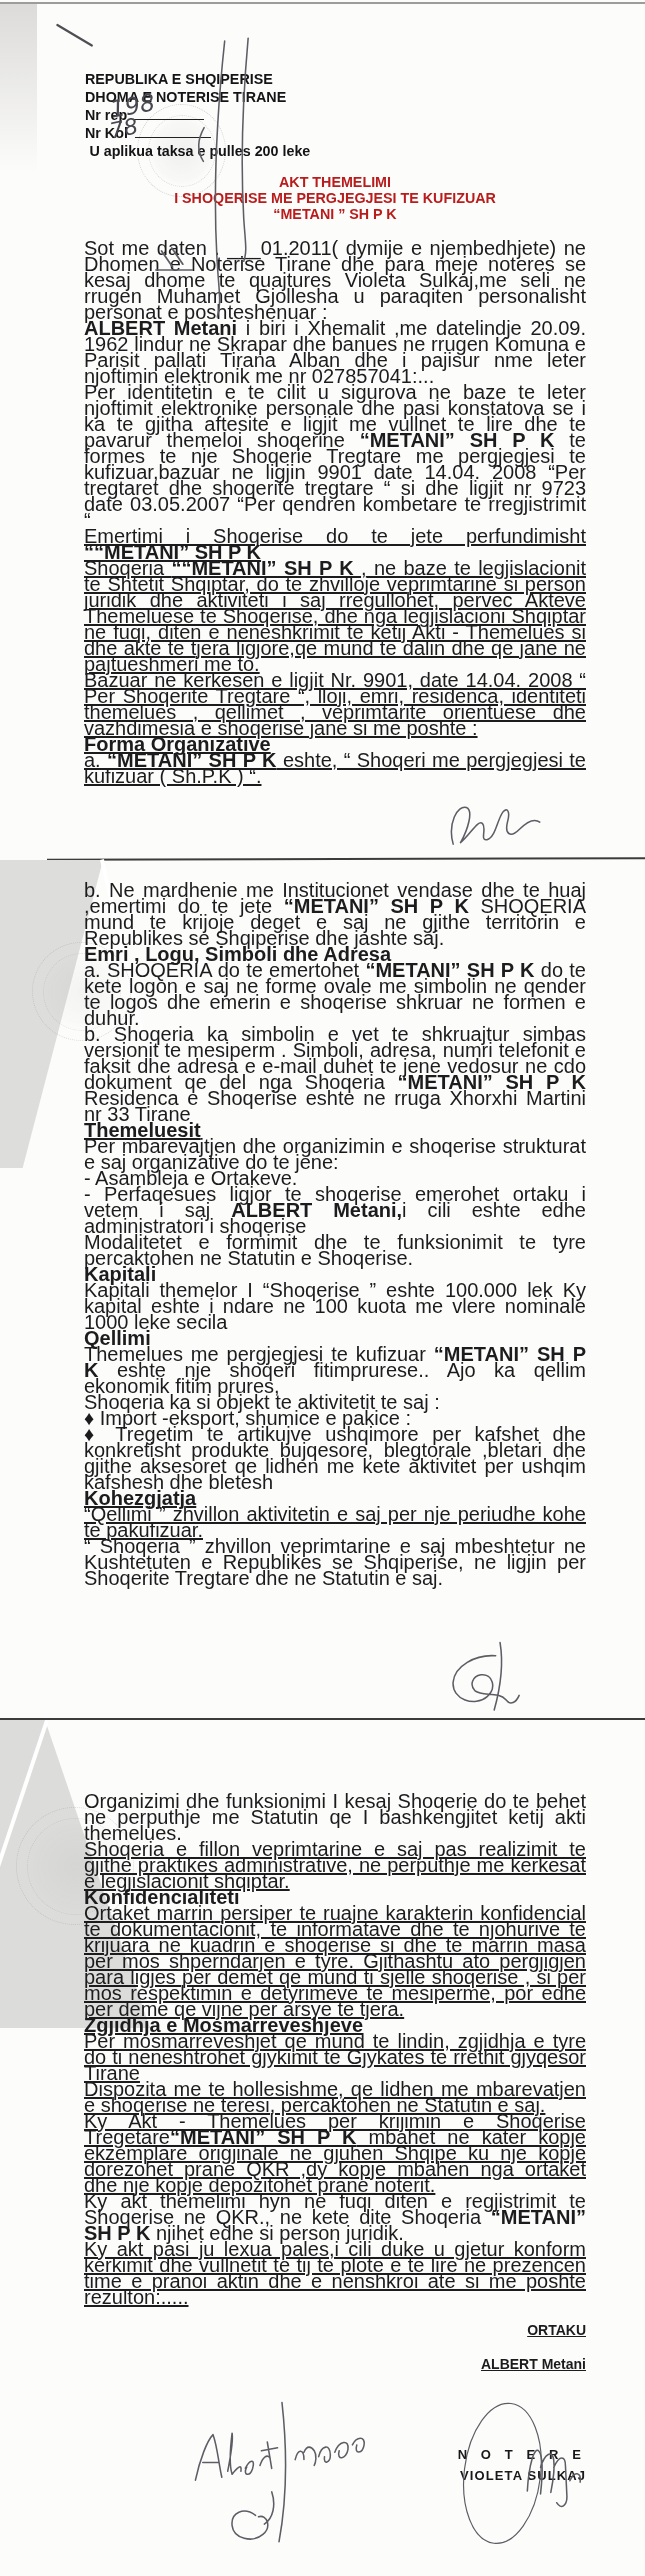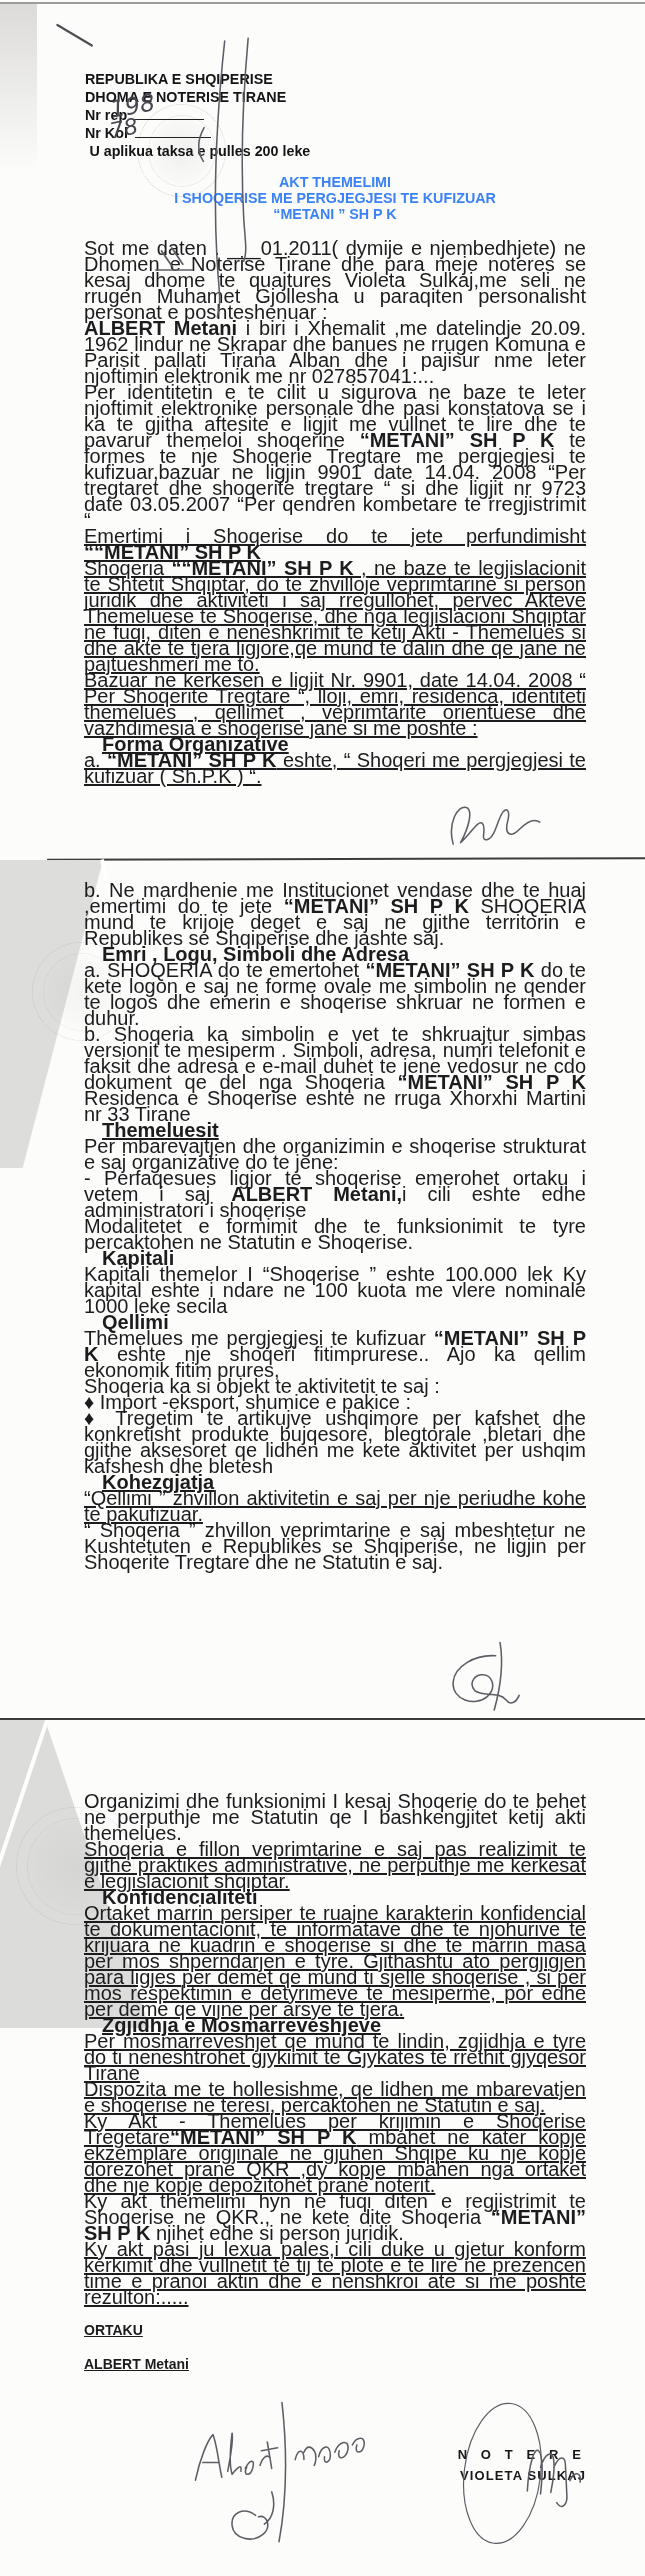--- a/index.html
+++ b/index.html
@@ -11,28 +11,28 @@
   .wedge{position:absolute;}
   .stripe{position:absolute;background:#ffffff;}
   
   .stamp{position:absolute;border:1.5px dotted rgba(108,108,118,.55);border-radius:50%;}
   .stamp .inner{position:absolute;inset:9.5px;border:1.1px dotted rgba(108,108,118,.45);border-radius:50%;
     background:radial-gradient(rgba(120,120,128,.17),rgba(120,120,128,.05) 60%,transparent 72%);}
   
   .hdr{position:absolute;left:85px;top:70px;font-weight:700;font-size:14.3px;line-height:18px;color:#141416;}
   .hdr .blank{display:inline-block;height:4.4px;border-bottom:1.8px solid #222;margin-left:7.3px;}
   .ttl{position:absolute;left:84px;top:174px;width:502px;text-align:center;font-weight:700;
-       font-size:14.3px;line-height:16px;color:#3b82f6;}
+       font-size:14.3px;line-height:16px;color:#b91c1c;}
   .col{position:absolute;left:84px;width:502px;text-align:justify;font-size:14px;line-height:17px;}
   .col p,.col h3{margin:0;padding:0;font-size:20px;line-height:16px;font-weight:400;}
-  .col h3{font-weight:700;margin-left:18px;}
+  .col h3{font-weight:700;}
   .bseg{font-weight:700;}
   .sp{margin-top:17px;text-decoration:underline;}
   .sp12{margin-top:8.8px;}
-  .ctr{text-align:left;font-weight:700;}
+  .ctr{text-align:right;font-weight:700;}
   .hand{position:absolute;font-family:"DejaVu Sans",sans-serif;font-style:italic;color:#474750;z-index:6;}
   .notary{position:absolute;left:411px;top:2447px;width:175px;text-align:right;font-weight:700;color:#18181a;z-index:4;}
   .notary .t1{font-size:13px;letter-spacing:5.1px;}
   .notary .t2{font-size:13px;letter-spacing:1.1px;margin-top:5.9px;}
   .ink{position:absolute;pointer-events:none;z-index:7;}
   .ink path,.ink ellipse{fill:none;stroke:#5d5d66;stroke-width:2.1;stroke-linecap:round;stroke-linejoin:round;}
 </style>
 </head>
 <body>
 
@@ -86,20 +86,21 @@
     <p class="sp"><span>a.    </span><span class="bseg">“METANI” SH P K</span><span>  eshte,  “ Shoqeri me pergjegjesi te kufizuar ( Sh.P.K ) “.</span></p>
   </div>
 
   <div class="col" style="top:882px;">
     <p><span>b.    Ne mardhenie me Institucionet vendase  dhe te huaj ,emertimi do te jete  </span><span class="bseg">“METANI” SH P K</span><span>  SHOQERIA mund te krijoje deget e saj ne gjithe territorin e Republikes se Shqiperise dhe jashte saj.</span></p>
     <h3 class="sp12"><span class="bseg">Emri , Logu, Simboli dhe Adresa</span></h3>
     <p class="sp12"><span>a.    SHOQERIA   do te emertohet </span><span class="bseg">“METANI” SH P K</span><span>  do te kete logon e saj ne forme ovale me simbolin ne qender te logos dhe emerin e shoqerise  shkruar ne formen e duhur.</span></p>
     <p><span>b.    Shoqeria   ka simbolin e vet te shkruajtur simbas versionit te mesiperm . Simboli, adresa, numri telefonit e faksit dhe adresa e e-mail duhet te jene vedosur ne cdo dokument qe del nga Shoqeria </span><span class="bseg">“METANI” SH P K</span><span>  Residenca e Shoqerise  eshte ne rruga  Xhorxhi Martini  nr 33  Tirane</span></p>
     <h3 class="sp"><span class="bseg">Themeluesit</span></h3>
     <p><span>Per  mbarevajtjen dhe organizimin e shoqerise strukturat  e saj organizative do te jene:</span></p>
+    <p><span>- Asambleja e Ortakeve.</span></p>
     <p><span>-  Perfaqesues ligjor te shoqerise emerohet ortaku i vetem i saj </span><span class="bseg">ALBERT Metani,</span><span>i cili eshte edhe  administratori  i shoqerise</span></p>
     <p><span>Modalitetet e formimit dhe te funksionimit te tyre percaktohen ne Statutin e Shoqerise.</span></p>
     <h3><span class="bseg">Kapitali</span></h3>
     <p><span>Kapitali themelor I “Shoqerise ” eshte 100.000 lek Ky kapital  eshte i ndare  ne 100 kuota   me vlere nominale 1000 leke secila</span></p>
     <h3><span class="bseg">Qellimi</span></h3>
     <p><span>Themelues me pergjegjesi te kufizuar </span><span class="bseg">“METANI” SH P K</span><span>  eshte nje shoqeri fitimprurese.. Ajo  ka qellim ekonomik fitim prures,</span></p>
     <p><span>Shoqeria   ka si objekt  te aktivitetit te saj :</span></p>
     <p><span>♦  Import -eksport,  shumice e pakice :</span></p>
     <p><span>♦  Tregetim   te artikujve  ushqimore   per kafshet dhe konkretisht produkte   bujqesore,  blegtorale ,bletari   dhe gjithe aksesoret   qe lidhen  me kete aktivitet   per  ushqim kafshesh  dhe  bletesh</span></p>
     <h3 class="sp"><span class="bseg">Kohezgjatja</span></h3>

